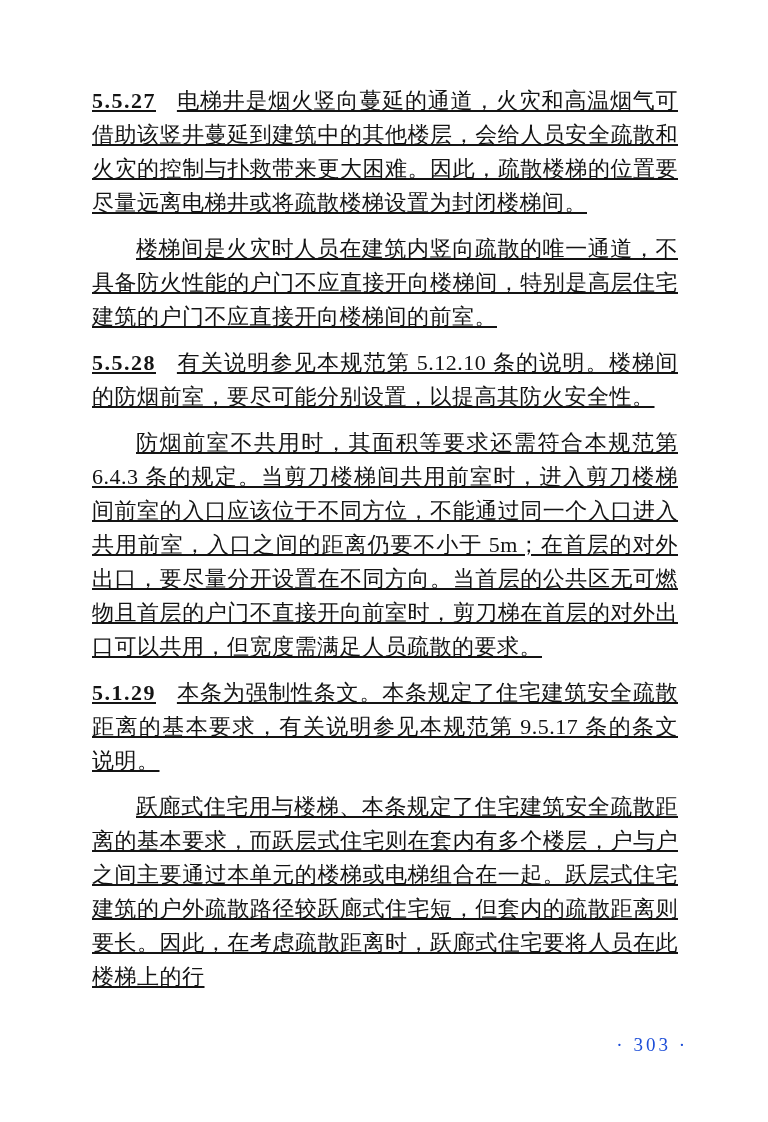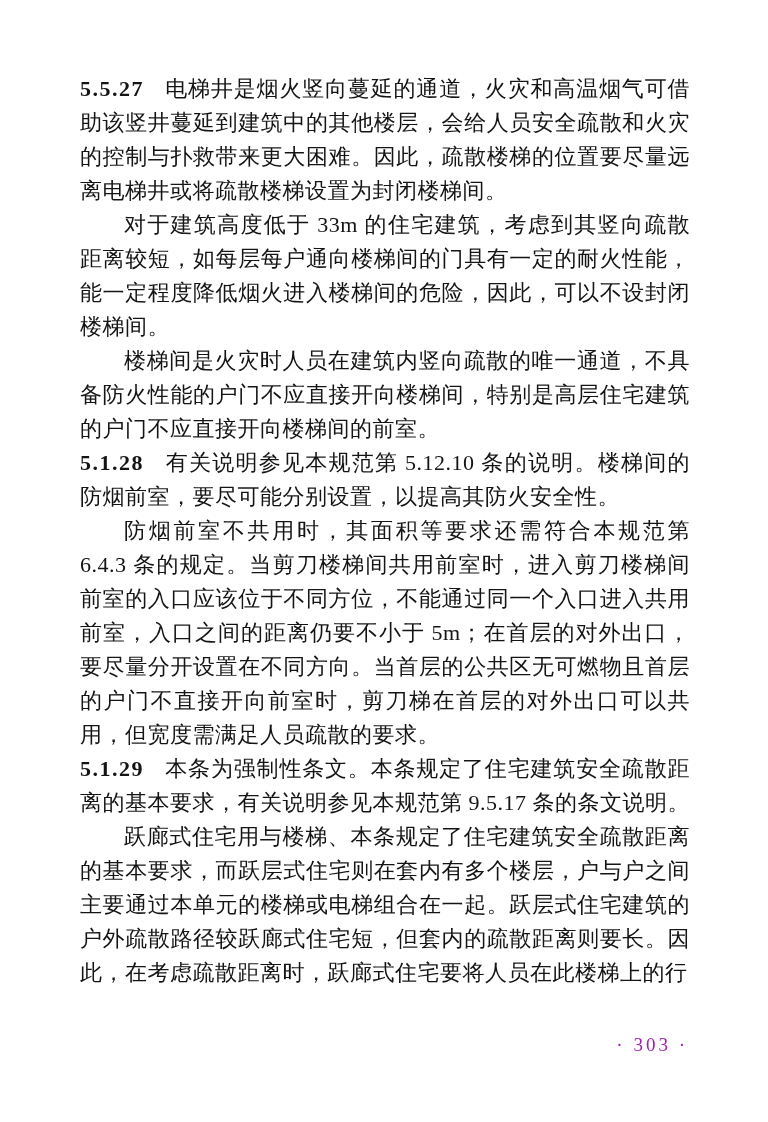--- a/index.html
+++ b/index.html
@@ -12,57 +12,57 @@
     width: 768px;
     height: 1122px;
     background: #ffffff;
     box-sizing: border-box;
     padding: 72px 78px 0 80px;
     font-family: "Liberation Serif", "DejaVu Serif", serif;
     color: #141414;
     overflow: hidden;
   }
   .content p.para {
-    margin: 0;
+    margin: 12px;
     font-size: 22px;
     line-height: 34px;
     text-align: justify;
     letter-spacing: 0.5px;
+    text-decoration: underline;
   }
   .para.indent {
     text-indent: 2em;
   }
   .secnum {
     font-weight: bold;
     margin-right: 0.95em;
     letter-spacing: 1.5px;
   }
   .page-number {
     position: absolute;
     right: 80px;
     top: 1034px;
     font-size: 19px;
     letter-spacing: 3px;
-    color: #a21caf;
+    color: #1d4ed8;
     font-family: "Liberation Serif", "DejaVu Serif", serif;
   }
 </style>
 </head>
 <body>
 
 <div class="page">
   <div class="content">
 
     <p class="para"><span class="secnum">5.5.27</span><span class="ptext">电梯井是烟火竖向蔓延的通道，火灾和高温烟气可借助该竖井蔓延到建筑中的其他楼层，会给人员安全疏散和火灾的控制与扑救带来更大困难。因此，疏散楼梯的位置要尽量远离电梯井或将疏散楼梯设置为封闭楼梯间。</span></p>
 
-    <p class="para indent"><span class="ptext">对于建筑高度低于 33m 的住宅建筑，考虑到其竖向疏散距离较短，如每层每户通向楼梯间的门具有一定的耐火性能，能一定程度降低烟火进入楼梯间的危险，因此，可以不设封闭楼梯间。</span></p>
 
     <p class="para indent"><span class="ptext">楼梯间是火灾时人员在建筑内竖向疏散的唯一通道，不具备防火性能的户门不应直接开向楼梯间，特别是高层住宅建筑的户门不应直接开向楼梯间的前室。</span></p>
 
-    <p class="para"><span class="secnum">5.1.28</span><span class="ptext">有关说明参见本规范第 5.12.10 条的说明。楼梯间的防烟前室，要尽可能分别设置，以提高其防火安全性。</span></p>
+    <p class="para"><span class="secnum">5.5.28</span><span class="ptext">有关说明参见本规范第 5.12.10 条的说明。楼梯间的防烟前室，要尽可能分别设置，以提高其防火安全性。</span></p>
 
     <p class="para indent"><span class="ptext">防烟前室不共用时，其面积等要求还需符合本规范第 6.4.3 条的规定。当剪刀楼梯间共用前室时，进入剪刀楼梯间前室的入口应该位于不同方位，不能通过同一个入口进入共用前室，入口之间的距离仍要不小于 5m；在首层的对外出口，要尽量分开设置在不同方向。当首层的公共区无可燃物且首层的户门不直接开向前室时，剪刀梯在首层的对外出口可以共用，但宽度需满足人员疏散的要求。</span></p>
 
     <p class="para"><span class="secnum">5.1.29</span><span class="ptext">本条为强制性条文。本条规定了住宅建筑安全疏散距离的基本要求，有关说明参见本规范第 9.5.17 条的条文说明。</span></p>
 
     <p class="para indent"><span class="ptext">跃廊式住宅用与楼梯、本条规定了住宅建筑安全疏散距离的基本要求，而跃层式住宅则在套内有多个楼层，户与户之间主要通过本单元的楼梯或电梯组合在一起。跃层式住宅建筑的户外疏散路径较跃廊式住宅短，但套内的疏散距离则要长。因此，在考虑疏散距离时，跃廊式住宅要将人员在此楼梯上的行</span></p>
 
   </div>
 
   <div class="page-number">· 303 ·</div>

